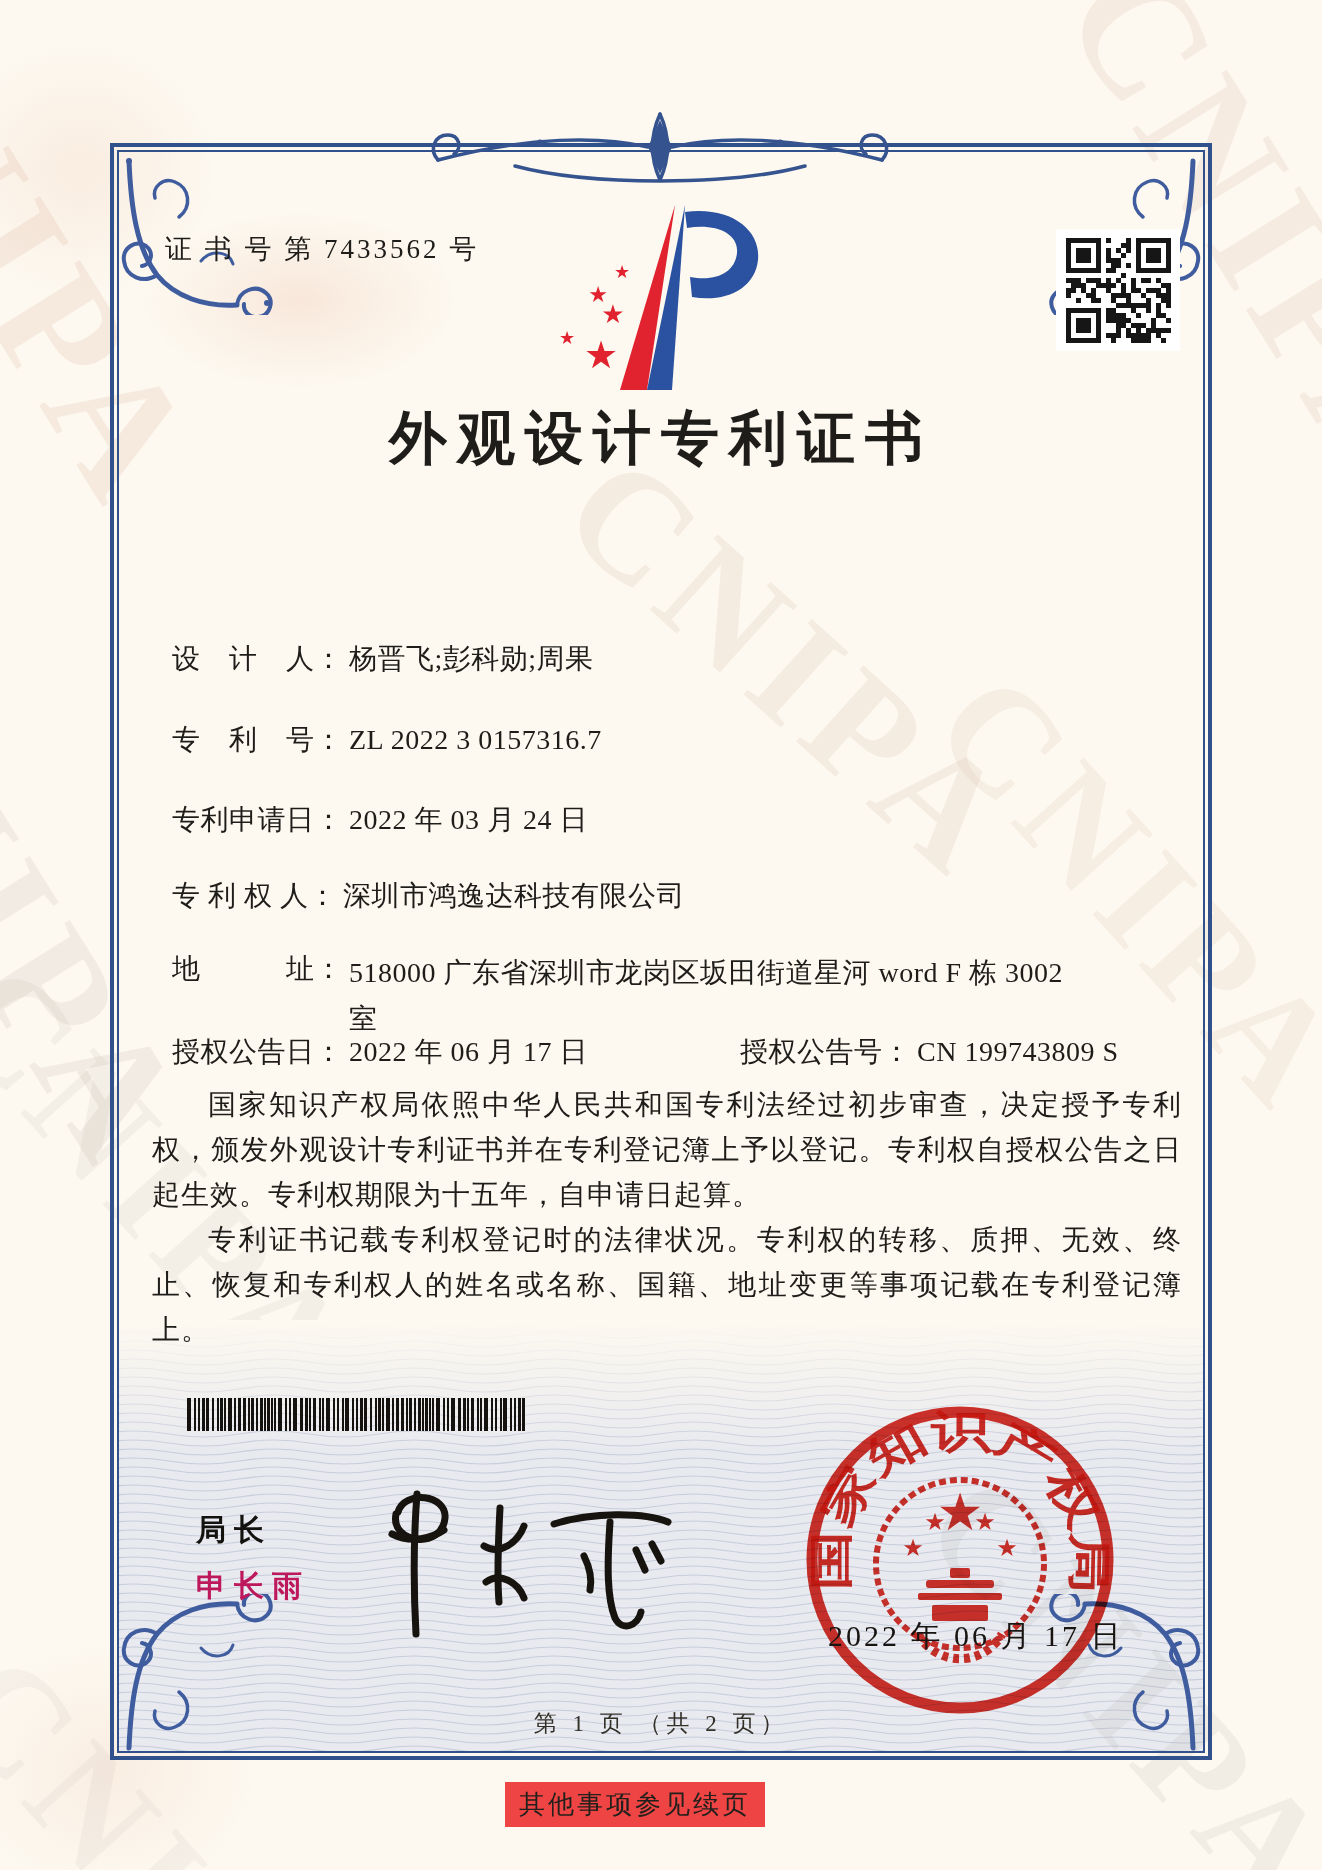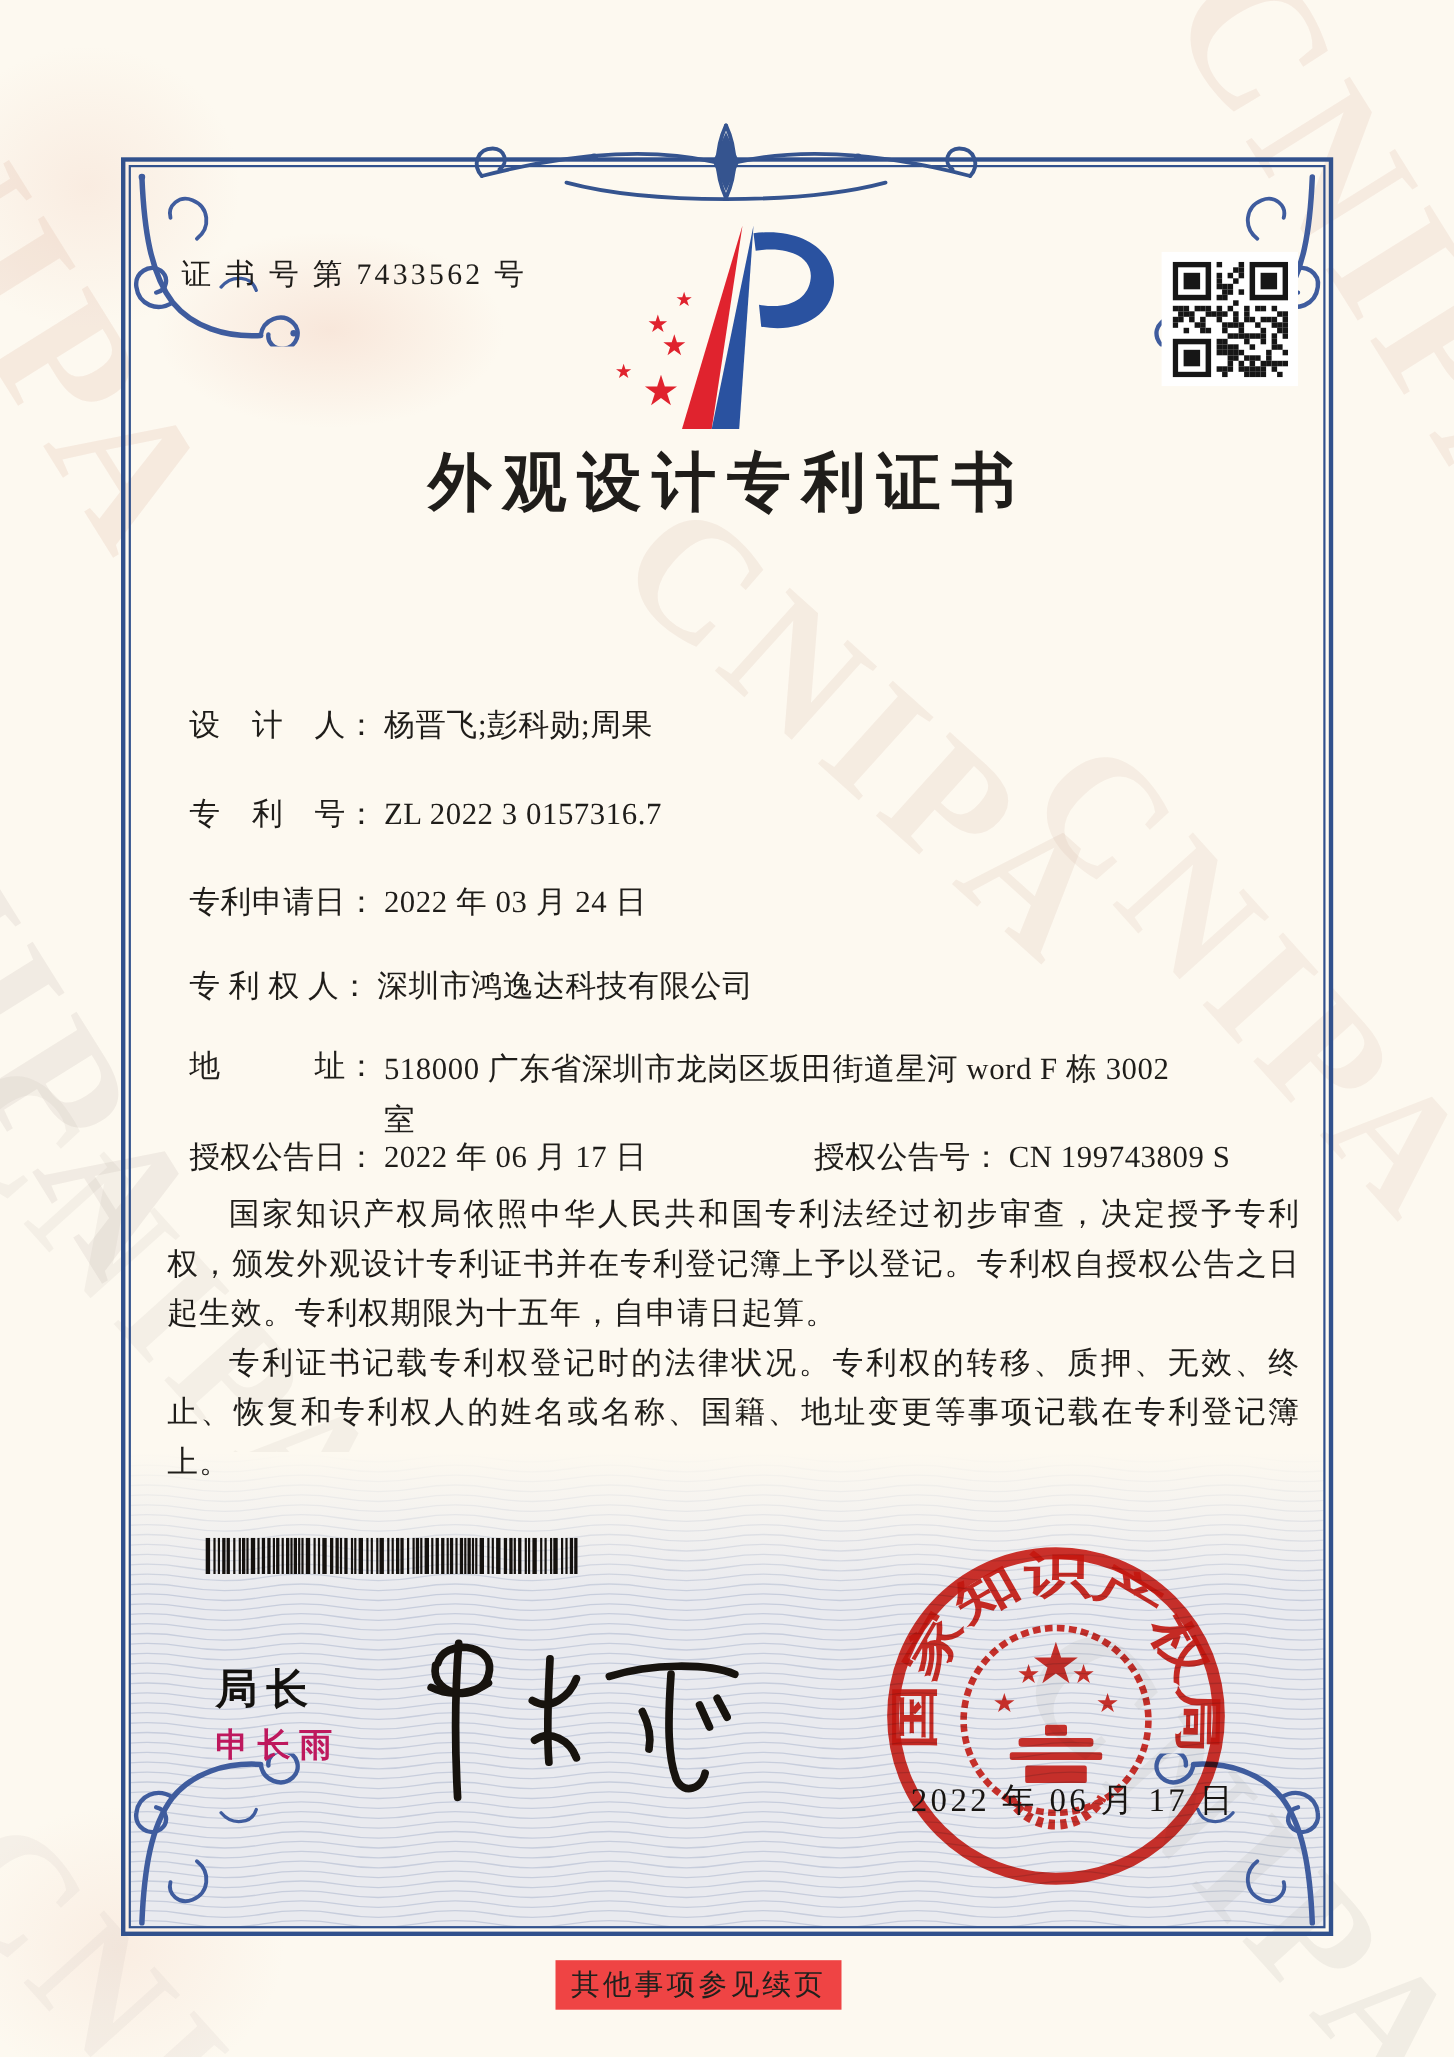--- a/index.html
+++ b/index.html
@@ -56,21 +56,21 @@
   .f5 .value{display:inline-block;vertical-align:top;width:760px;line-height:46px;}
   .f6{top:1033px;width:1010px;}
   .f6 .pair2{position:absolute;left:568px;top:0;}
 
   .paras{position:absolute;left:152px;top:1082px;width:1030px;font-size:28px;line-height:45px;
          text-align:justify;letter-spacing:1px;}
   .paras p{margin:0;text-indent:2em;}
 
   .barcode{position:absolute;left:185px;top:1398px;width:346px;height:33px;}
 
-  .officer-role{position:absolute;left:196px;top:1510px;font-size:38px;font-weight:700;letter-spacing:8px;
+  .officer-role{position:absolute;left:196px;top:1510px;font-size:30px;font-weight:700;letter-spacing:8px;
        font-family:"Liberation Sans","DejaVu Sans",sans-serif;color:#14120f;}
   .officer-name{position:absolute;left:196px;top:1566px;font-size:30px;font-weight:700;letter-spacing:8px;
        font-family:"Liberation Sans","DejaVu Sans",sans-serif;color:#be185d;}
   .signature{position:absolute;left:372px;top:1486px;width:300px;height:155px;}
 
   .seal{position:absolute;left:800px;top:1400px;width:320px;height:320px;mix-blend-mode:multiply;}
   .seal-date{position:absolute;left:828px;top:1616px;font-size:30px;letter-spacing:3px;color:#171411;}
 
   .page-num{position:absolute;left:119px;top:1708px;width:1084px;text-align:center;font-size:23px;
             letter-spacing:5px;color:#33302a;}
@@ -512,18 +512,19 @@
         <rect x="150" y="168" width="20" height="10" rx="2"></rect>
         <rect x="126" y="180" width="68" height="8" rx="3"></rect>
         <rect x="118" y="193" width="84" height="7" rx="2"></rect>
         <rect x="132" y="205" width="56" height="16" rx="2"></rect>
       </g>
       <path d="M118,234 A48,48 0 0 0 202,234" fill="none" stroke="#d3170f" stroke-width="9" stroke-dasharray="6 5"></path>
     </g>
   </svg>
   <div class="seal-date">2022 年 06 月 17 日</div>
 
+  <div class="page-num">第 1 页 （共 2 页）</div>
 
   <div class="note-strip">
     <span>其他事项参见续页</span>
   </div>
 
 </div>
 
 </body></html>

